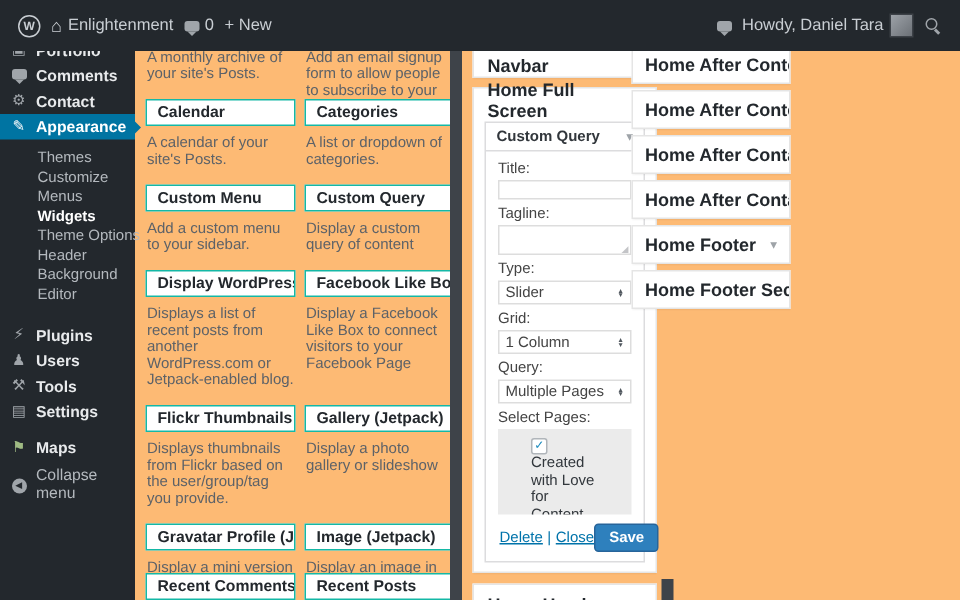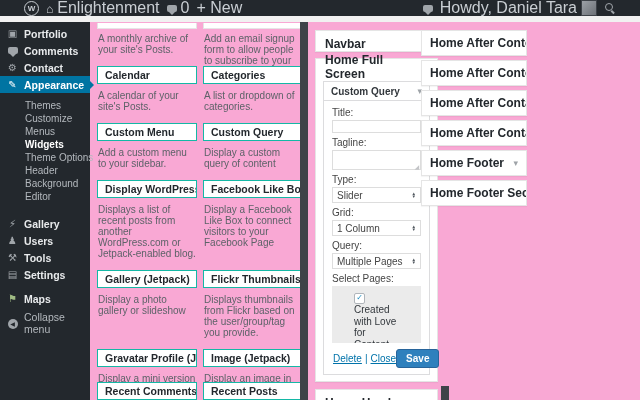--- a/index.html
+++ b/index.html
@@ -1,20 +1,20 @@
 <!DOCTYPE html>
 <html><head>
 <meta charset="utf-8">
 <style>
   html,body{margin:0;padding:0}
   body{width:640px;height:400px;overflow:hidden;position:relative;background:#f1f1f1;
        font-family:"Liberation Sans","DejaVu Sans",sans-serif;-webkit-font-smoothing:antialiased}
   
-  .adminbar{position:absolute;top:0;left:0;right:0;height:16px;background:#23282d;color:#c9ced3;
-            display:flex;align-items:center;font-size:16px;z-index:9;padding:0 24px;gap:7px}
+  .adminbar{position:absolute;top:0;left:0;right:0;height:34px;background:#23282d;color:#c9ced3;
+            display:flex;align-items:center;font-size:11px;z-index:9;padding:0 12px;gap:7px}
   .ab-item{display:flex;align-items:center;gap:4px;height:22px;cursor:pointer}
   .wplogo{width:13px;height:13px;border:1px solid #c9ced3;border-radius:50%;font-size:8px;font-weight:bold;
           display:flex;align-items:center;justify-content:center}
   .wplogo::after{content:"W"}
   .homeicon::before{content:"\2302";font-size:12px}
   .bubble{display:inline-block;width:10px;height:7px;background:#a0a5aa;border-radius:2px;position:relative}
   .bubble::after{content:"";position:absolute;left:2px;top:7px;border:3px solid transparent;border-top-color:#a0a5aa;border-bottom-width:0}
   .ab-spacer{flex:1}
   .avatar{width:14px;height:14px;background:linear-gradient(135deg,#9ca1a7,#6c7177);border:1px solid #3c4147}
   .searchicon{width:12px;height:12px;position:relative}
@@ -27,21 +27,21 @@
   .mi .ic{width:11px;min-width:11px;text-align:center;font-size:10px;color:#a0a5aa;line-height:11px}
   .mi.active{background:#0074a2;color:#fff}
   .mi.active .ic{color:#fff}
   .mi.active::after{content:"";position:absolute;left:100%;top:50%;margin-top:-4px;border:4px solid transparent;border-left:4px solid #0074a2}
   .submenu{padding:6px 0 5px}
   .smi{display:block;padding:0 7px 0 25px;font-size:10px;line-height:13px;color:#b4b9be;cursor:pointer;white-space:nowrap}
   .smi.current{color:#fff;font-weight:bold}
   .menu .group{margin-top:7px}
   .circled{width:10px;height:10px;border-radius:50%;background:#a0a5aa;color:#23282d;font-size:6px;line-height:10px;text-align:center;display:inline-block}
   
-  .content{position:absolute;top:22px;left:90px;right:0;bottom:0;background:#f9a8d4}
+  .content{position:absolute;top:22px;left:90px;right:0;bottom:0;background:#fdba74}
   .scroll-strip{position:absolute;left:210px;top:0;width:8px;bottom:0;background:#3e4349}
   .scroll-frag{position:absolute;left:351px;bottom:0;width:8px;height:14px;background:#3e4349}
   
   .widgets{position:absolute;left:7px;top:1px;width:206px;display:grid;grid-template-columns:1fr 1fr;column-gap:6px}
   .wcell{min-width:0}
   .cutbox{height:5px;background:#fff;border:1px solid #e5e5e5;border-top:none;margin-bottom:4px}
   .wtitle{height:16px;line-height:16px;background:#fff;border:1px solid #14b8a6;padding:0 7px;
           font-size:10.5px;font-weight:bold;color:#23282d;white-space:nowrap;overflow:hidden;cursor:move;margin-bottom:6px}
   .wdesc{font-size:10px;line-height:11px;color:#5d6268;margin:0 1px 11px}
   
@@ -156,21 +156,21 @@
         <span>Background</span>
       </span>
       <span class="smi">
         <span>Editor</span>
       </span>
     </div>
   <div class="group">
 
   <div class="mi">
         <span class="ic">⚡</span>
-        <span>Gallery</span>
+        <span>Plugins</span>
       </div>
       <div class="mi">
         <span class="ic">♟</span>
         <span>Users</span>
       </div>
       <div class="mi">
         <span class="ic">⚒</span>
         <span>Tools</span>
       </div>
       <div class="mi">
@@ -224,26 +224,26 @@
       </div>
       <div class="wcell">
         <div class="wtitle">Display WordPress Posts...</div>
         <div class="wdesc">Displays a list of recent posts from another WordPress.com or Jetpack-enabled blog.</div>
       </div>
       <div class="wcell">
         <div class="wtitle">Facebook Like Box (Jetpa...</div>
         <div class="wdesc">Display a Facebook Like Box to connect visitors to your Facebook Page</div>
       </div>
       <div class="wcell">
+        <div class="wtitle">Flickr Thumbnails</div>
+        <div class="wdesc">Displays thumbnails from Flickr based on the user/group/tag you provide.</div>
+      </div>
+      <div class="wcell">
         <div class="wtitle">Gallery (Jetpack)</div>
         <div class="wdesc">Display a photo gallery or slideshow</div>
-      </div>
-      <div class="wcell">
-        <div class="wtitle">Flickr Thumbnails</div>
-        <div class="wdesc">Displays thumbnails from Flickr based on the user/group/tag you provide.</div>
       </div>
       <div class="wcell">
         <div class="wtitle">Gravatar Profile (Jetpack)</div>
         <div class="wdesc">Display a mini version of your Gravatar Profile</div>
       </div>
       <div class="wcell">
         <div class="wtitle">Image (Jetpack)</div>
         <div class="wdesc">Display an image in your sidebar</div>
       </div>
     </div>

